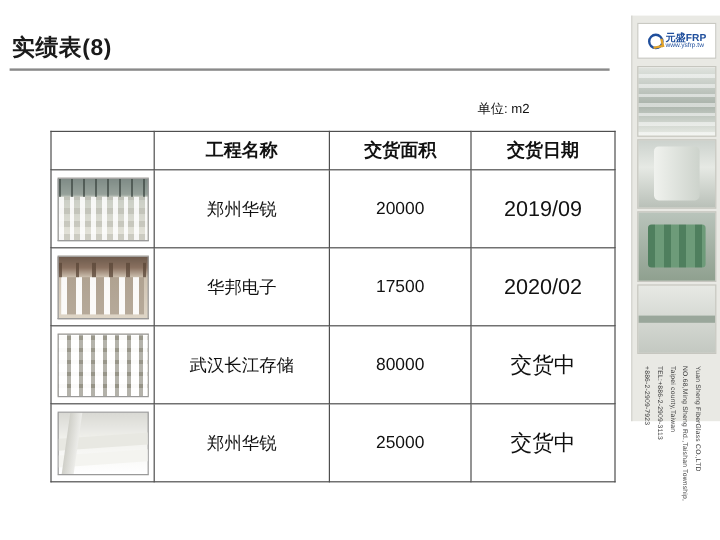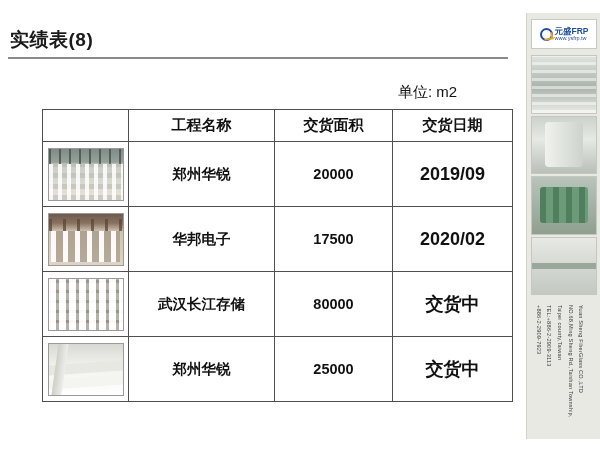--- a/index.html
+++ b/index.html
@@ -30,38 +30,38 @@
     position: absolute;
     left: 8px; top: 44px;
     width: 500px; height: 2px;
     background: #8a8a8a;
   }
 
   
   .unit {
     position: absolute;
     left: 398px; top: 70px;
-    font-size: 15px;
+    font-size: 11px;
     color: #111;
   }
 
   
   .tbl {
     position: absolute;
     left: 42px; top: 96px;
     width: 470px;
     border-collapse: collapse;
     table-layout: fixed;
   }
   .tbl td, .tbl th {
     border: 1px solid #4f4f4f;
     padding: 0;
     text-align: center;
     vertical-align: middle;
-    font-weight: bold;
+    font-weight: normal;
     color: #111;
   }
   .tbl thead th {
     height: 32px;
     font-size: 15px;
     font-weight: bold;
     background: #ffffff;
   }
   .col-img   { width: 86px; }
   .col-name  { width: 146px; }
@@ -128,21 +128,21 @@
   .thumb-4::after {
     content: ""; position: absolute; left: 6px; top: 0; width: 10px; height: 100%;
     background: linear-gradient(90deg,#cfcfc8,#ededea);
     transform: skewX(-8deg);
   }
 
   
   .sidebar {
     position: absolute;
     right: 0; top: 0;
-    width: 74px; height: 426px;
+    width: 74px; height: 338px;
     background: #e9e9e4;
     border-left: 1px solid #d2d2cc;
     text-decoration: underline;
   }
   .logo-box {
     position: absolute;
     left: 4px; top: 6px;
     width: 66px; height: 30px;
     background: #ffffff;
     border: 1px solid #c9c9c2;

